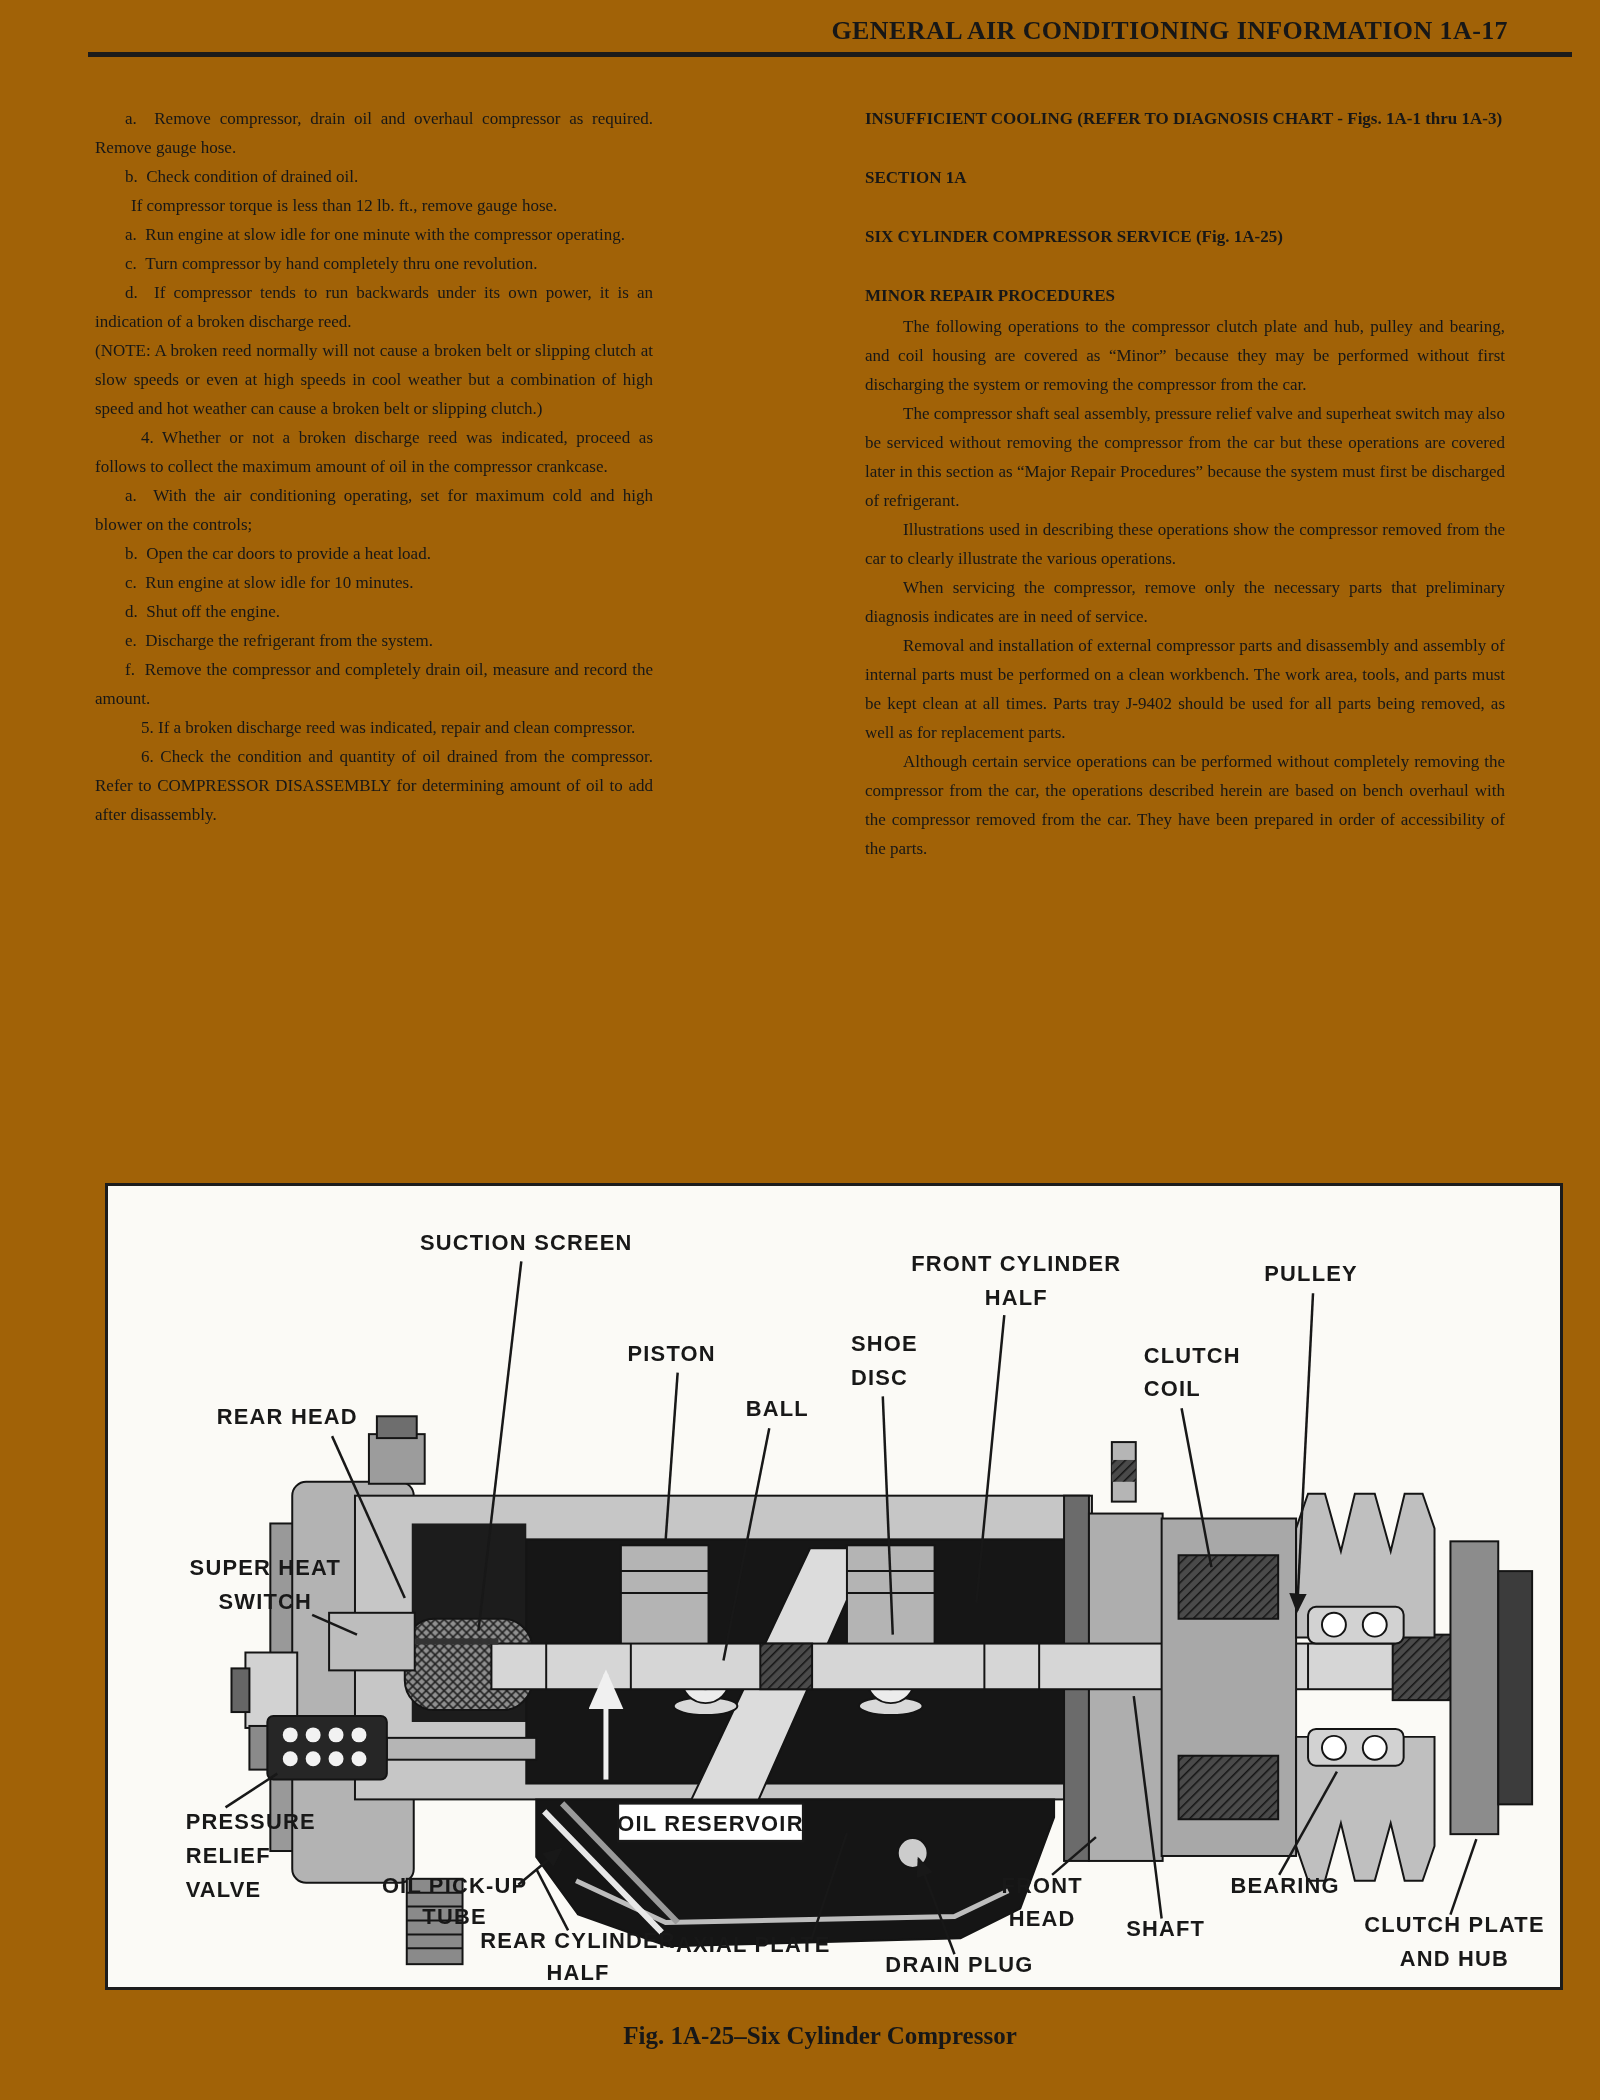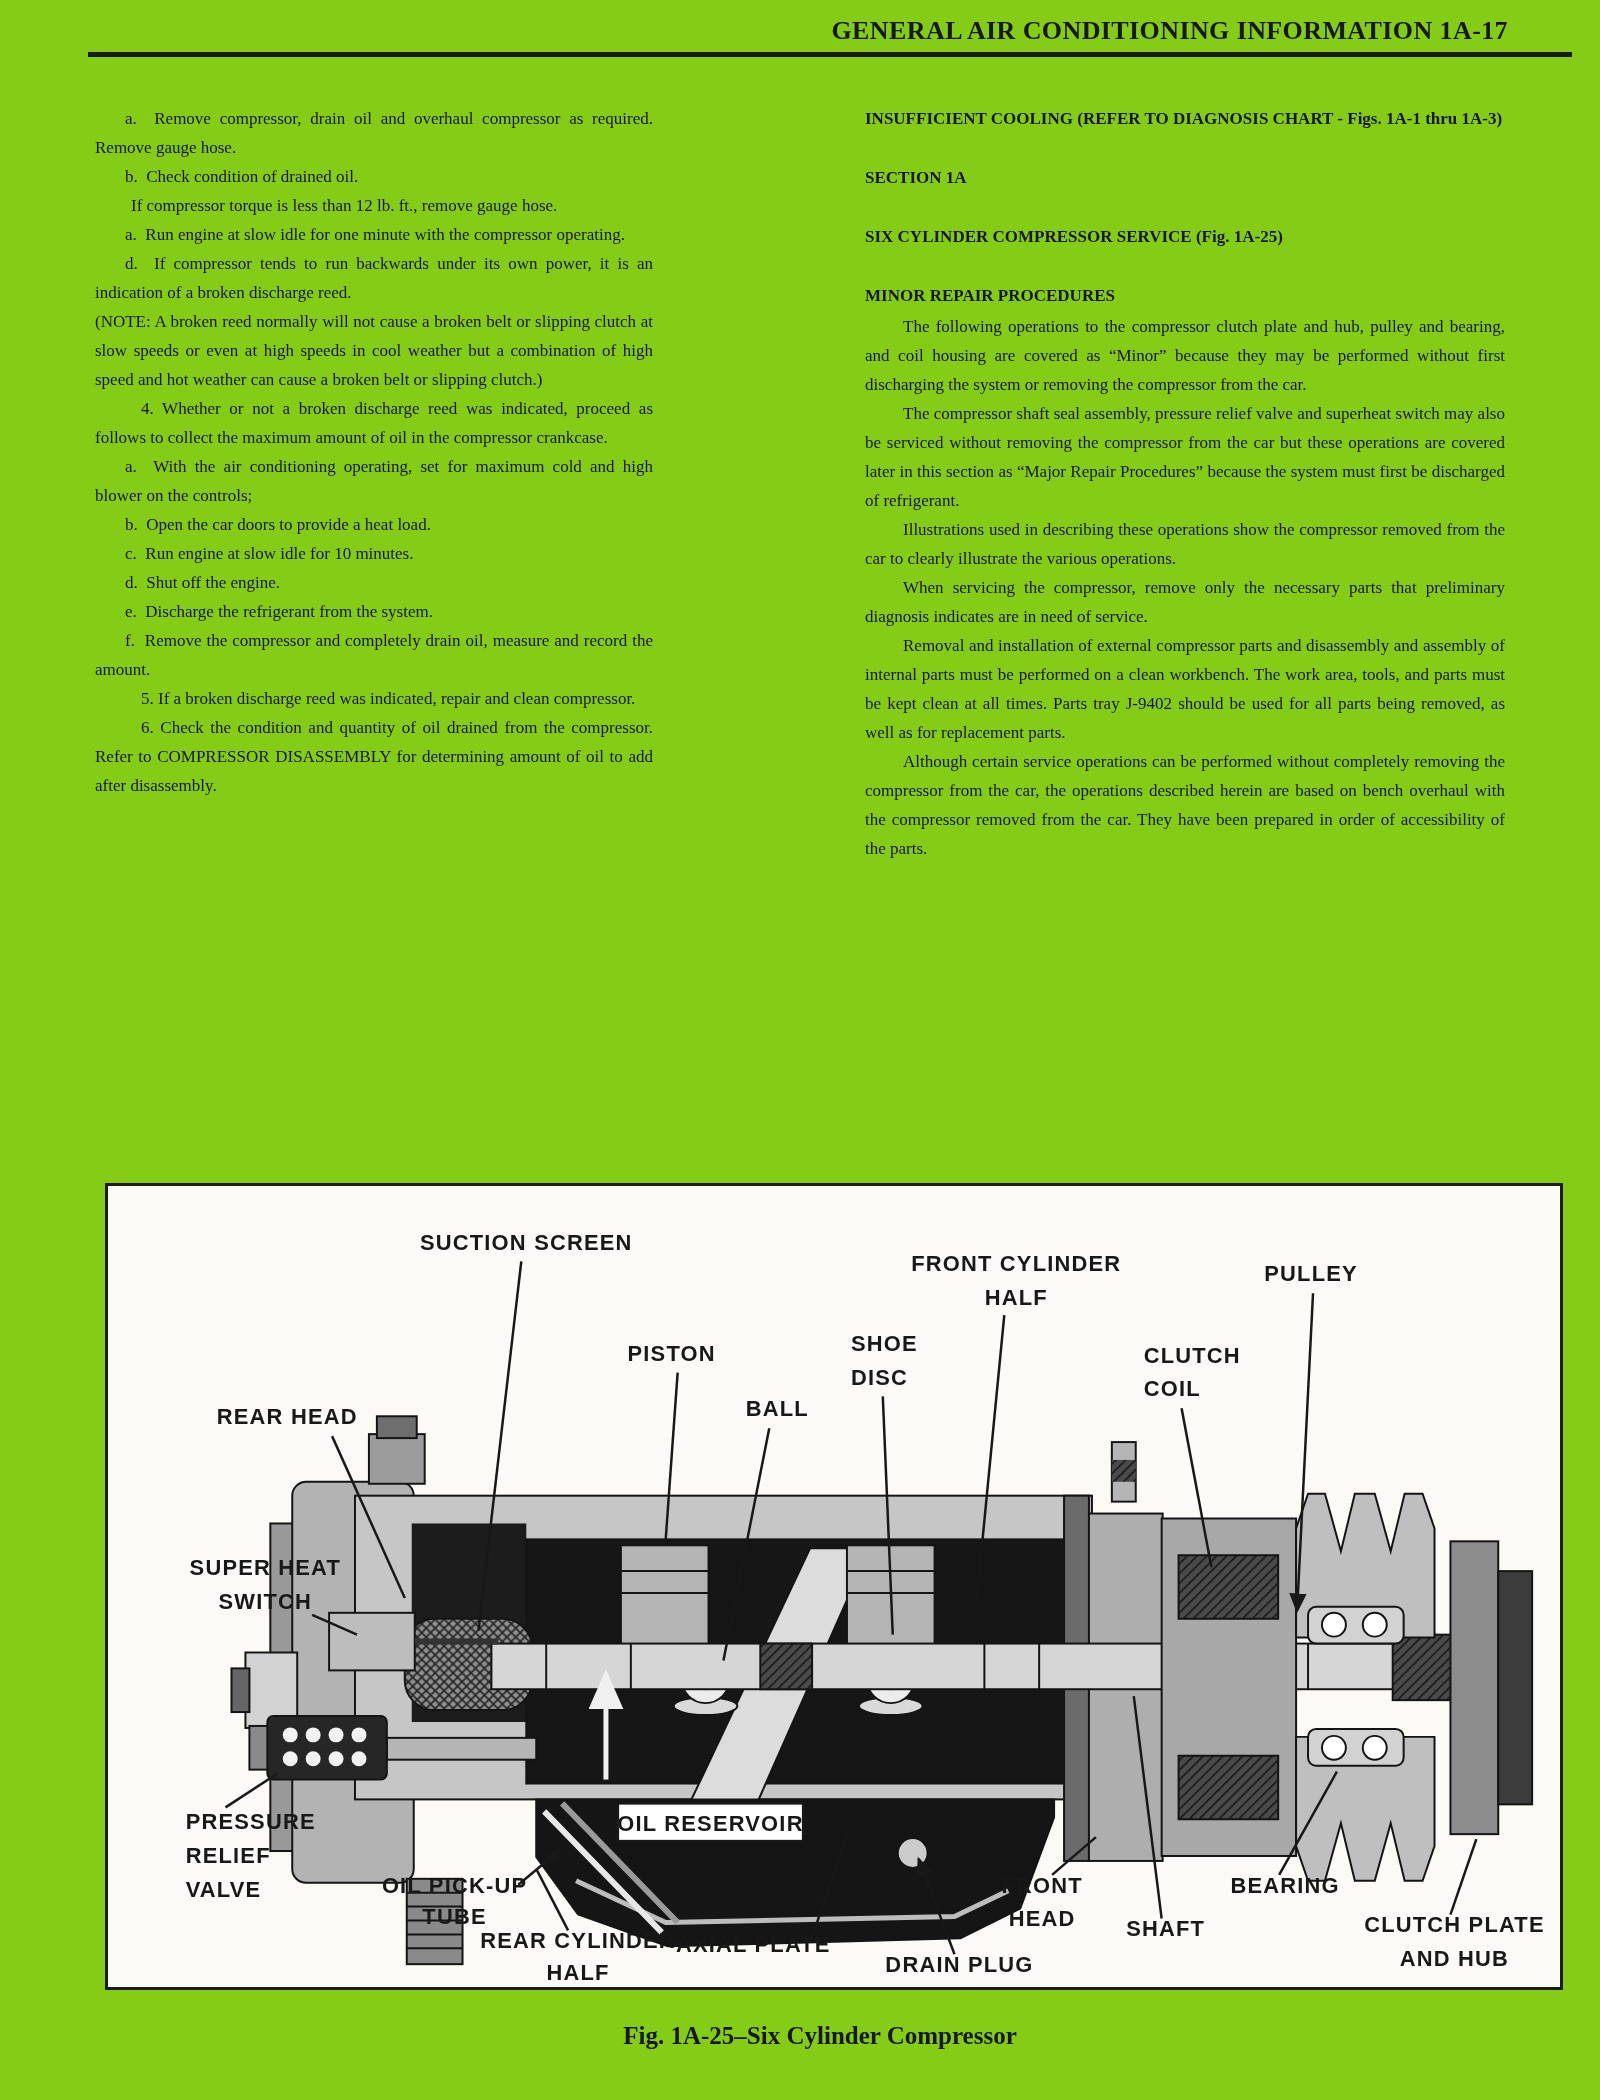--- a/index.html
+++ b/index.html
@@ -1,16 +1,16 @@
 <!DOCTYPE html>
 <html><head>
 <meta charset="utf-8">
 <style>
   html,body{margin:0;padding:0;background:#e8e8e4;}
-  .page{position:relative;width:1600px;height:2100px;background:#84cc16;color:#171717;
+  .page{position:relative;width:1600px;height:2100px;background:#a16207;color:#171717;
         font-family:"Liberation Serif", serif;overflow:hidden;}
   .header{position:absolute;top:16px;left:0;right:92px;text-align:right;
           font-weight:bold;font-size:26px;letter-spacing:.4px;}
   .rule{position:absolute;top:52px;left:88px;width:1484px;height:5px;background:#1b1b1b;}
   .cols{position:absolute;top:104px;left:95px;width:1410px;display:flex;gap:212px;}
   .col-left{width:558px;}
   .col-right{width:640px;}
   .col-left p,.col-right p{margin:0;font-size:17px;line-height:29px;text-align:justify;}
   .sub{margin-left:40px;text-indent:30px;}
   .flush{text-indent:36px;}
@@ -38,20 +38,21 @@
 
   <div class="header">GENERAL AIR CONDITIONING INFORMATION 1A-17</div>
   <div class="rule"></div>
 
   <div class="cols">
     <div class="col-left">
         <p class="sub">a.&nbsp;&nbsp;Remove compressor, drain oil and overhaul compressor as required. Remove gauge hose.</p>
         <p class="sub">b.&nbsp;&nbsp;Check condition of drained oil.</p>
         <p class="flush">If compressor torque is less than 12 lb. ft., remove gauge hose.</p>
         <p class="sub">a.&nbsp;&nbsp;Run engine at slow idle for one minute with the compressor operating.</p>
+        <p class="sub">c.&nbsp;&nbsp;Turn compressor by hand completely thru one revolution.</p>
         <p class="sub">d.&nbsp;&nbsp;If compressor tends to run backwards under its own power, it is an indication of a broken discharge reed.</p>
         <p class="note gap">(NOTE: A broken reed normally will not cause a broken belt or slipping clutch at slow speeds or even at high speeds in cool weather but a combination of high speed and hot weather can cause a broken belt or slipping clutch.)</p>
         <p class="num gap">4. Whether or not a broken discharge reed was indicated, proceed as follows to collect the maximum amount of oil in the compressor crankcase.</p>
         <p class="sub">a.&nbsp;&nbsp;With the air conditioning operating, set for maximum cold and high blower on the controls;</p>
         <p class="sub">b.&nbsp;&nbsp;Open the car doors to provide a heat load.</p>
         <p class="sub">c.&nbsp;&nbsp;Run engine at slow idle for 10 minutes.</p>
         <p class="sub">d.&nbsp;&nbsp;Shut off the engine.</p>
         <p class="sub">e.&nbsp;&nbsp;Discharge the refrigerant from the system.</p>
         <p class="sub">f.&nbsp;&nbsp;Remove the compressor and completely drain oil, measure and record the amount.</p>
         <p class="num">5. If a broken discharge reed was indicated, repair and clean compressor.</p>

